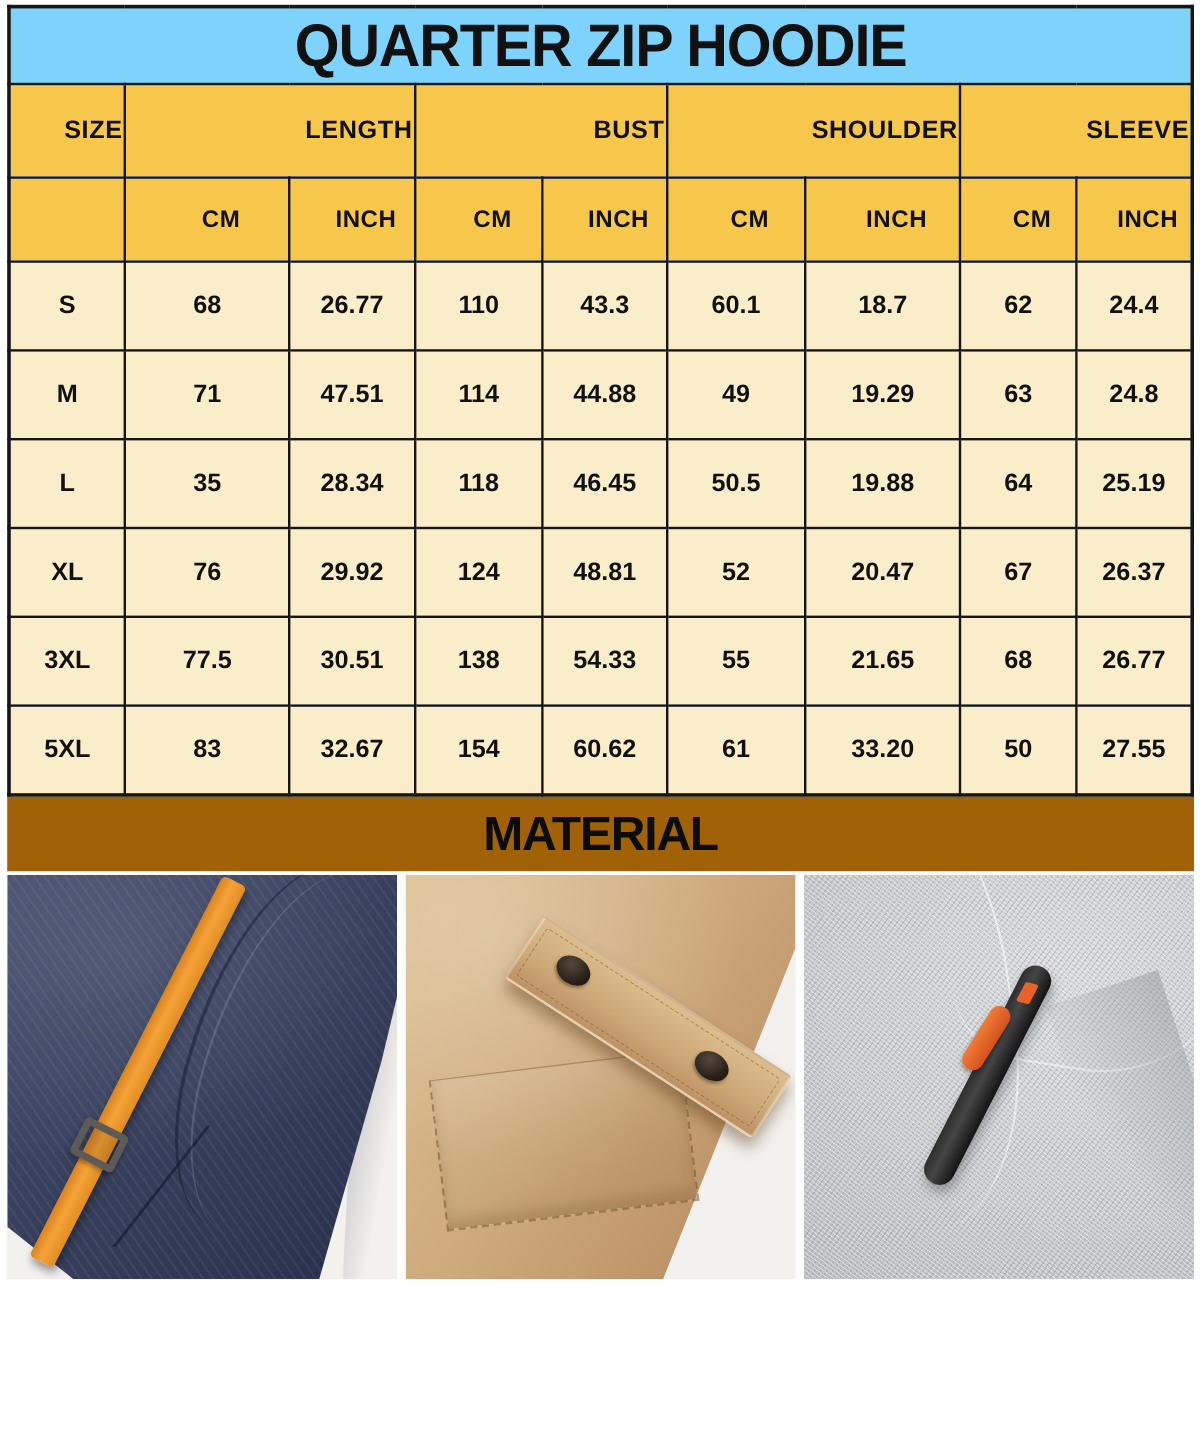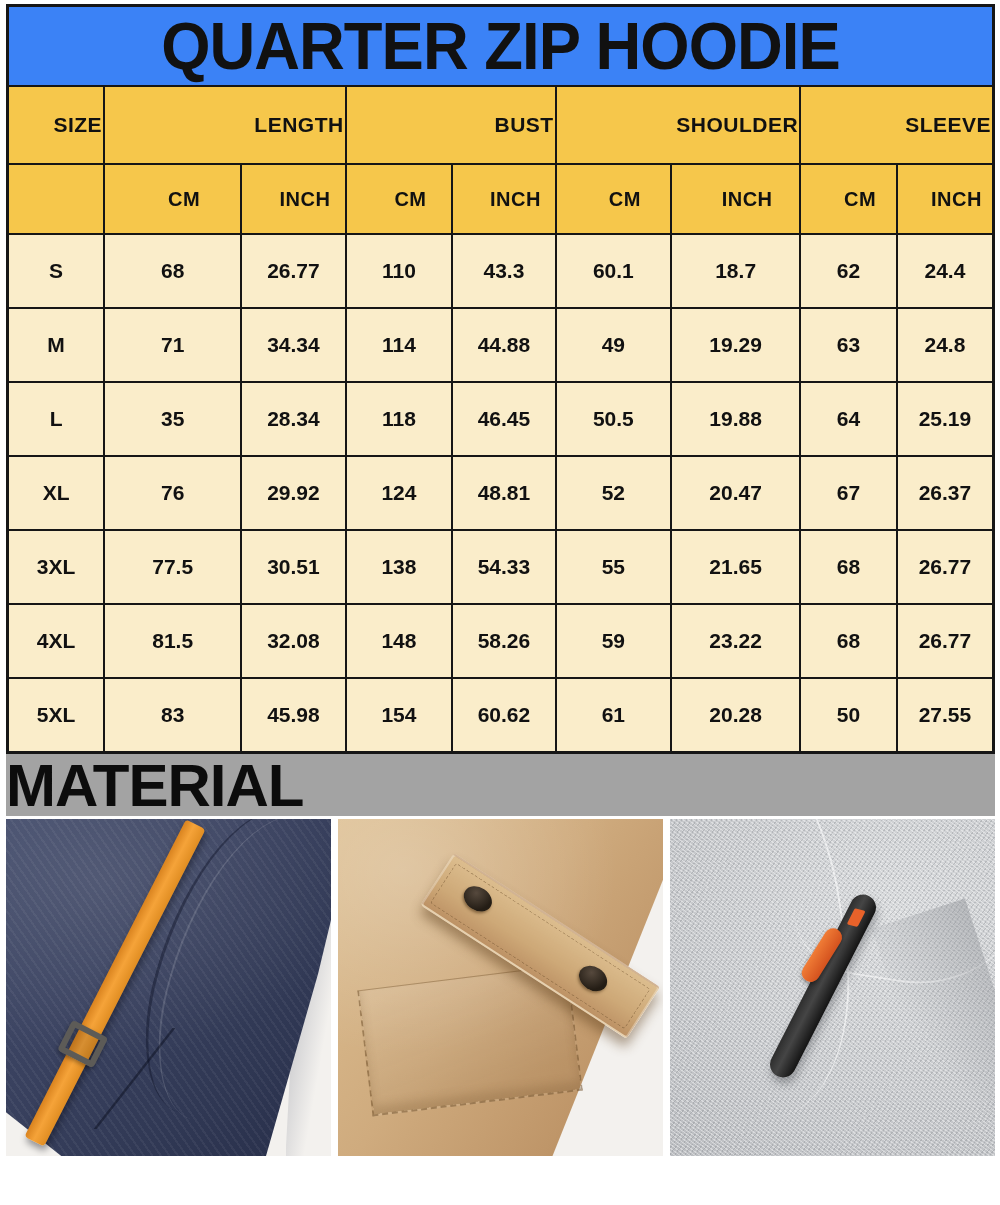--- a/index.html
+++ b/index.html
@@ -13,38 +13,38 @@
   
   table.size-chart{
     width:100%;table-layout:fixed;border-collapse:collapse;
     border:3px solid #161616;
   }
   table.size-chart th,table.size-chart td{
     border:2px solid #161616;text-align:center;vertical-align:middle;
     color:#111;overflow:hidden;
   }
   .title-cell{
-    background:#3b82f6;height:60px;
-    font-size:66px;font-weight:bold;letter-spacing:-1px;color:#0c0c0c;margin-top:14px;
+    background:#7dd3fc;height:60px;
+    font-size:50px;font-weight:bold;letter-spacing:-1px;color:#0c0c0c;margin-top:14px;
   }
   .title-cell span{display:inline-block;transform:scaleX(.96);}
   tr.row-groups th{
     background:#F6C74B;height:74px;font-size:21px;font-weight:bold;letter-spacing:.5px;text-align:right;
   }
   tr.row-units th{
     background:#F6C74B;height:66px;font-size:20px;font-weight:bold;letter-spacing:.5px;padding-left:24px;
   }
   tbody th,tbody td{
     background:#FAEDCA;height:70px;font-size:21px;font-weight:bold;
   }
 
   
   .material-bar{
-    background:#a3a3a3;height:62px;display:flex;align-items:center;
-    font-size:60px;font-weight:bold;letter-spacing:-1px;color:#0c0c0c;
+    background:#a16207;height:62px;display:flex;align-items:center;justify-content:center;
+    font-size:40px;font-weight:bold;letter-spacing:-1px;color:#0c0c0c;
   }
 
   
   .photos{display:flex;gap:7px;margin-top:3px;height:337px;}
   .photo{position:relative;flex:1;overflow:hidden;background:#f3f1ee;}
   .photo *{position:absolute;}
 
   
   .navy-fabric{
     inset:0;
@@ -211,21 +211,21 @@
           <td>110</td>
           <td>43.3</td>
           <td>60.1</td>
           <td>18.7</td>
           <td>62</td>
           <td>24.4</td>
         </tr>
         <tr>
           <th>M</th>
           <td>71</td>
-          <td>34.34</td>
+          <td>47.51</td>
           <td>114</td>
           <td>44.88</td>
           <td>49</td>
           <td>19.29</td>
           <td>63</td>
           <td>24.8</td>
         </tr>
         <tr>
           <th>L</th>
           <td>35</td>
@@ -253,38 +253,27 @@
           <td>77.5</td>
           <td>30.51</td>
           <td>138</td>
           <td>54.33</td>
           <td>55</td>
           <td>21.65</td>
           <td>68</td>
           <td>26.77</td>
         </tr>
         <tr>
-          <th>4XL</th>
-          <td>81.5</td>
-          <td>32.08</td>
-          <td>148</td>
-          <td>58.26</td>
-          <td>59</td>
-          <td>23.22</td>
-          <td>68</td>
-          <td>26.77</td>
-        </tr>
-        <tr>
           <th>5XL</th>
           <td>83</td>
-          <td>45.98</td>
+          <td>32.67</td>
           <td>154</td>
           <td>60.62</td>
           <td>61</td>
-          <td>20.28</td>
+          <td>33.20</td>
           <td>50</td>
           <td>27.55</td>
         </tr>
       </tbody>
   </table>
 
   <div class="material-bar">
     <span>MATERIAL</span>
   </div>
 

